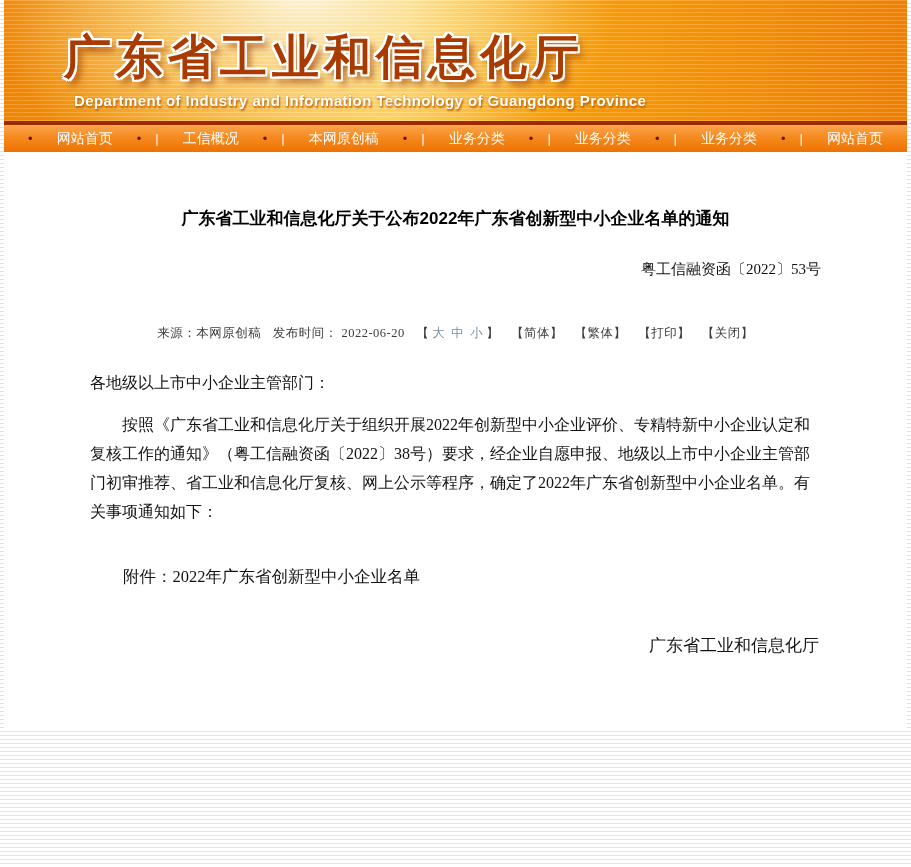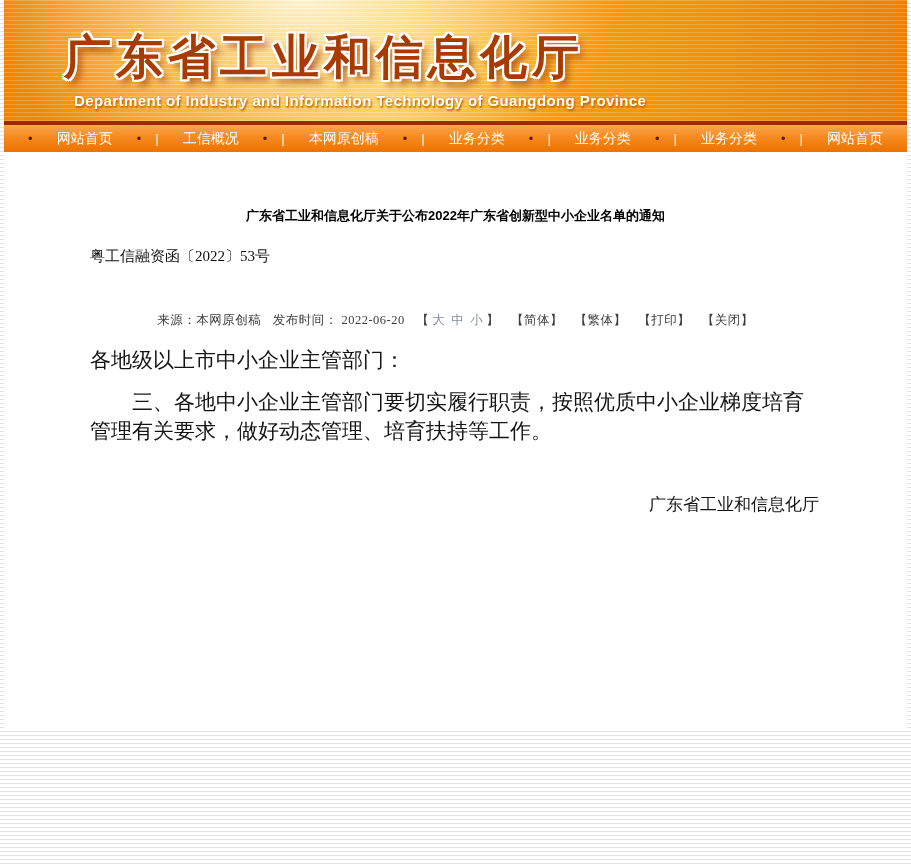--- a/index.html
+++ b/index.html
@@ -85,28 +85,28 @@
   .nav-sep { display: flex; gap: 14px; align-items: center; }
 
   
   .content {
     padding: 0 86px;
     color: #1a1a1a;
   }
   .article-title {
     margin: 55px 0 0 0;
     text-align: center;
-    font-size: 13px;
+    font-size: 17px;
     font-weight: bold;
     color: #000000;
     font-family: "Liberation Sans", "DejaVu Sans", sans-serif;
   }
   .doc-number {
-    margin-top: 22px;
-    text-align: left;
+    margin-top: 30px;
+    text-align: right;
     font-size: 15px;
     color: #111111;
     font-family: "Liberation Serif", "DejaVu Serif", serif;
   }
   .meta-row {
     margin-top: 46px;
     text-align: center;
     font-size: 12.5px;
     color: #3c3c3c;
     font-family: "Liberation Serif", "DejaVu Serif", serif;
@@ -115,24 +115,24 @@
   .meta-row a {
     text-decoration: none;
     cursor: pointer;
     color: #3c3c3c;
     margin-top: 36px;
   }
   .meta-row a.size-link { color: #7d8fa3; margin: 0 3px; }
   .meta-chunk { margin: 0 4px; }
 
   .body-text {
-    margin-top: 18px;
-    font-size: 21px;
+    margin-top: 26px;
+    font-size: 16px;
     line-height: 29px;
-    font-family: Liberation Mono, monospace;
+    font-family: Liberation Serif, serif;
     color: #141414;
   }
   .body-text p { margin: 13px 0; }
   .body-text p.indent { text-indent: 2em; }
 
   .attachment {
     margin-top: 40px;
     font-size: 16.5px;
     text-indent: 2em;
     font-family: "Liberation Serif", "DejaVu Serif", serif;
@@ -207,23 +207,24 @@
       <span class="meta-chunk">发布时间： 2022-06-20</span>
       <span class="meta-chunk"><span>【</span><a class="size-link">大</a><a class="size-link">中</a><a class="size-link">小</a><span>】</span></span>
       <a class="meta-chunk">【简体】</a>
       <a class="meta-chunk">【繁体】</a>
       <a class="meta-chunk">【打印】</a>
       <a class="meta-chunk">【关闭】</a>
     </div>
 
     <div class="body-text">
       <p>各地级以上市中小企业主管部门：</p>
-      <p class="indent">三、各地中小企业主管部门要切实履行职责，按照优质中小企业梯度培育管理有关要求，做好动态管理、培育扶持等工作。</p>
+      <p class="indent">按照《广东省工业和信息化厅关于组织开展2022年创新型中小企业评价、专精特新中小企业认定和复核工作的通知》（粤工信融资函〔2022〕38号）要求，经企业自愿申报、地级以上市中小企业主管部门初审推荐、省工业和信息化厅复核、网上公示等程序，确定了2022年广东省创新型中小企业名单。有关事项通知如下：</p>
     </div>
 
+    <div class="attachment">附件：2022年广东省创新型中小企业名单</div>
 
     <div class="signature-block">
       <div class="signature-name">广东省工业和信息化厅</div>
 
     </div>
 
   </div>
 </div>
 
 </body></html>

